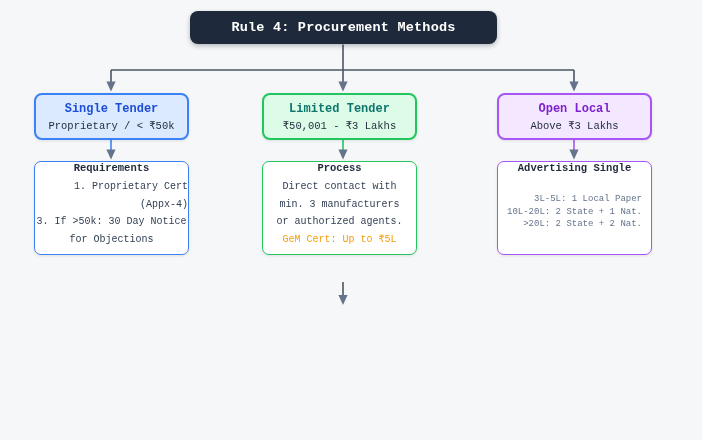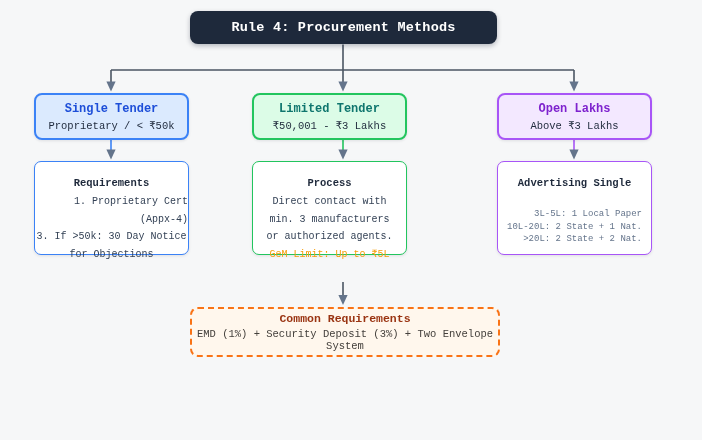--- a/index.html
+++ b/index.html
@@ -1,23 +1,23 @@
 <!DOCTYPE html>
 <html style="--bg: #f6f7f8; --titleBox: #1e293b; --titleText: #ffffff; --line: #4b5563; --arrow: #64748b; --blue: #3b82f6; --blueBg: #dbeafe; --blueText: #1d4ed8; --green: #22c55e; --greenBg: #dcfce7; --greenText: #0f766e; --purple: #a855f7; --purpleBg: #f3e8ff; --purpleText: #7e22ce; --orange: #f97316; --orangeBg: #fff7ed; --maroon: #9a3412; --gem: #f59e0b; --darkText: #1e293b; --bodyText: #334155; --mutedText: #64748b; --footerBody: #44403c;"><head>
 <meta charset="utf-8">
 <style>
   html,body{margin:0;padding:0}
   .canvas{position:relative;width:702px;height:440px;background:var(--bg);font-family:Liberation Mono, monospace;overflow:hidden}
   .connectors{position:absolute;left:0;top:0;width:702px;height:440px;pointer-events:none}
   .title-box{position:absolute;left:190px;top:11px;width:307px;height:33px;box-sizing:border-box;background:var(--titleBox);border-radius:8px;display:flex;align-items:center;justify-content:center;color:var(--titleText);font-weight:bold;font-size:13.5px;letter-spacing:.2px;box-shadow:0 2px 5px rgba(15,23,42,.28)}
   .node{position:absolute;box-sizing:border-box;border-radius:8px;display:flex;flex-direction:column;align-items:center;text-align:right;box-shadow:0 1px 3px rgba(15,23,42,.10)}
   .hdr{top:93px;height:47px;border:2px solid;justify-content:center}
-  .det{top:161px;height:94px;border:1.5px solid;background:#ffffff;justify-content:flex-start;padding-top:15px;border-radius:7px}
+  .det{top:161px;height:94px;border:1.5px solid;background:#ffffff;justify-content:flex-start;padding-top:0;border-radius:7px}
   .col0{left:34px;width:155px}
-  .col1{left:252px;width:155px}
+  .col1{left:262px;width:155px}
   .col2{left:497px;width:155px}
   .c-blue{border-color:var(--blue)}
   .c-green{border-color:var(--green)}
   .c-purple{border-color:var(--purple)}
   .hdr.c-blue{background:var(--blueBg)}
   .hdr.c-green{background:var(--greenBg)}
   .hdr.c-purple{background:var(--purpleBg)}
   .t-blue{color:var(--blueText)}
   .t-green{color:var(--greenText)}
   .t-purple{color:var(--purpleText)}
@@ -79,34 +79,30 @@
 
   <div class="node hdr c-green col1">
     <div class="hdr-title t-green">Limited Tender</div>
     <div class="hdr-sub">₹50,001 - ₹3 Lakhs</div>
   </div>
   <div class="node det c-green col1">
     <div class="det-title">Process</div>
     <div class="det-line">Direct contact with</div>
     <div class="det-line">min. 3 manufacturers</div>
     <div class="det-line">or authorized agents.</div>
-    <div class="det-line gem">GeM Limit: Up to ₹5L</div>
+    <div class="det-line gem">GeM Cert: Up to ₹5L</div>
   </div>
 
   <div class="node hdr c-purple col2">
-    <div class="hdr-title t-purple">Open Lakhs</div>
+    <div class="hdr-title t-purple">Open Local</div>
     <div class="hdr-sub">Above ₹3 Lakhs</div>
   </div>
   <div class="node det c-purple col2">
     <div class="det-title">Advertising Single</div>
     <div class="small-lines">
       <div class="det-line small">3L-5L: 1 Local Paper</div>
       <div class="det-line small">10L-20L: 2 State + 1 Nat.</div>
       <div class="det-line small">&gt;20L: 2 State + 2 Nat.</div>
     </div>
   </div>
 
-  <div class="footer-box">
-    <div class="footer-title">Common Requirements</div>
-    <div class="footer-body">EMD (1%) + Security Deposit (3%) + Two Envelope System</div>
-  </div>
 
 </div>
 
 </body></html>

